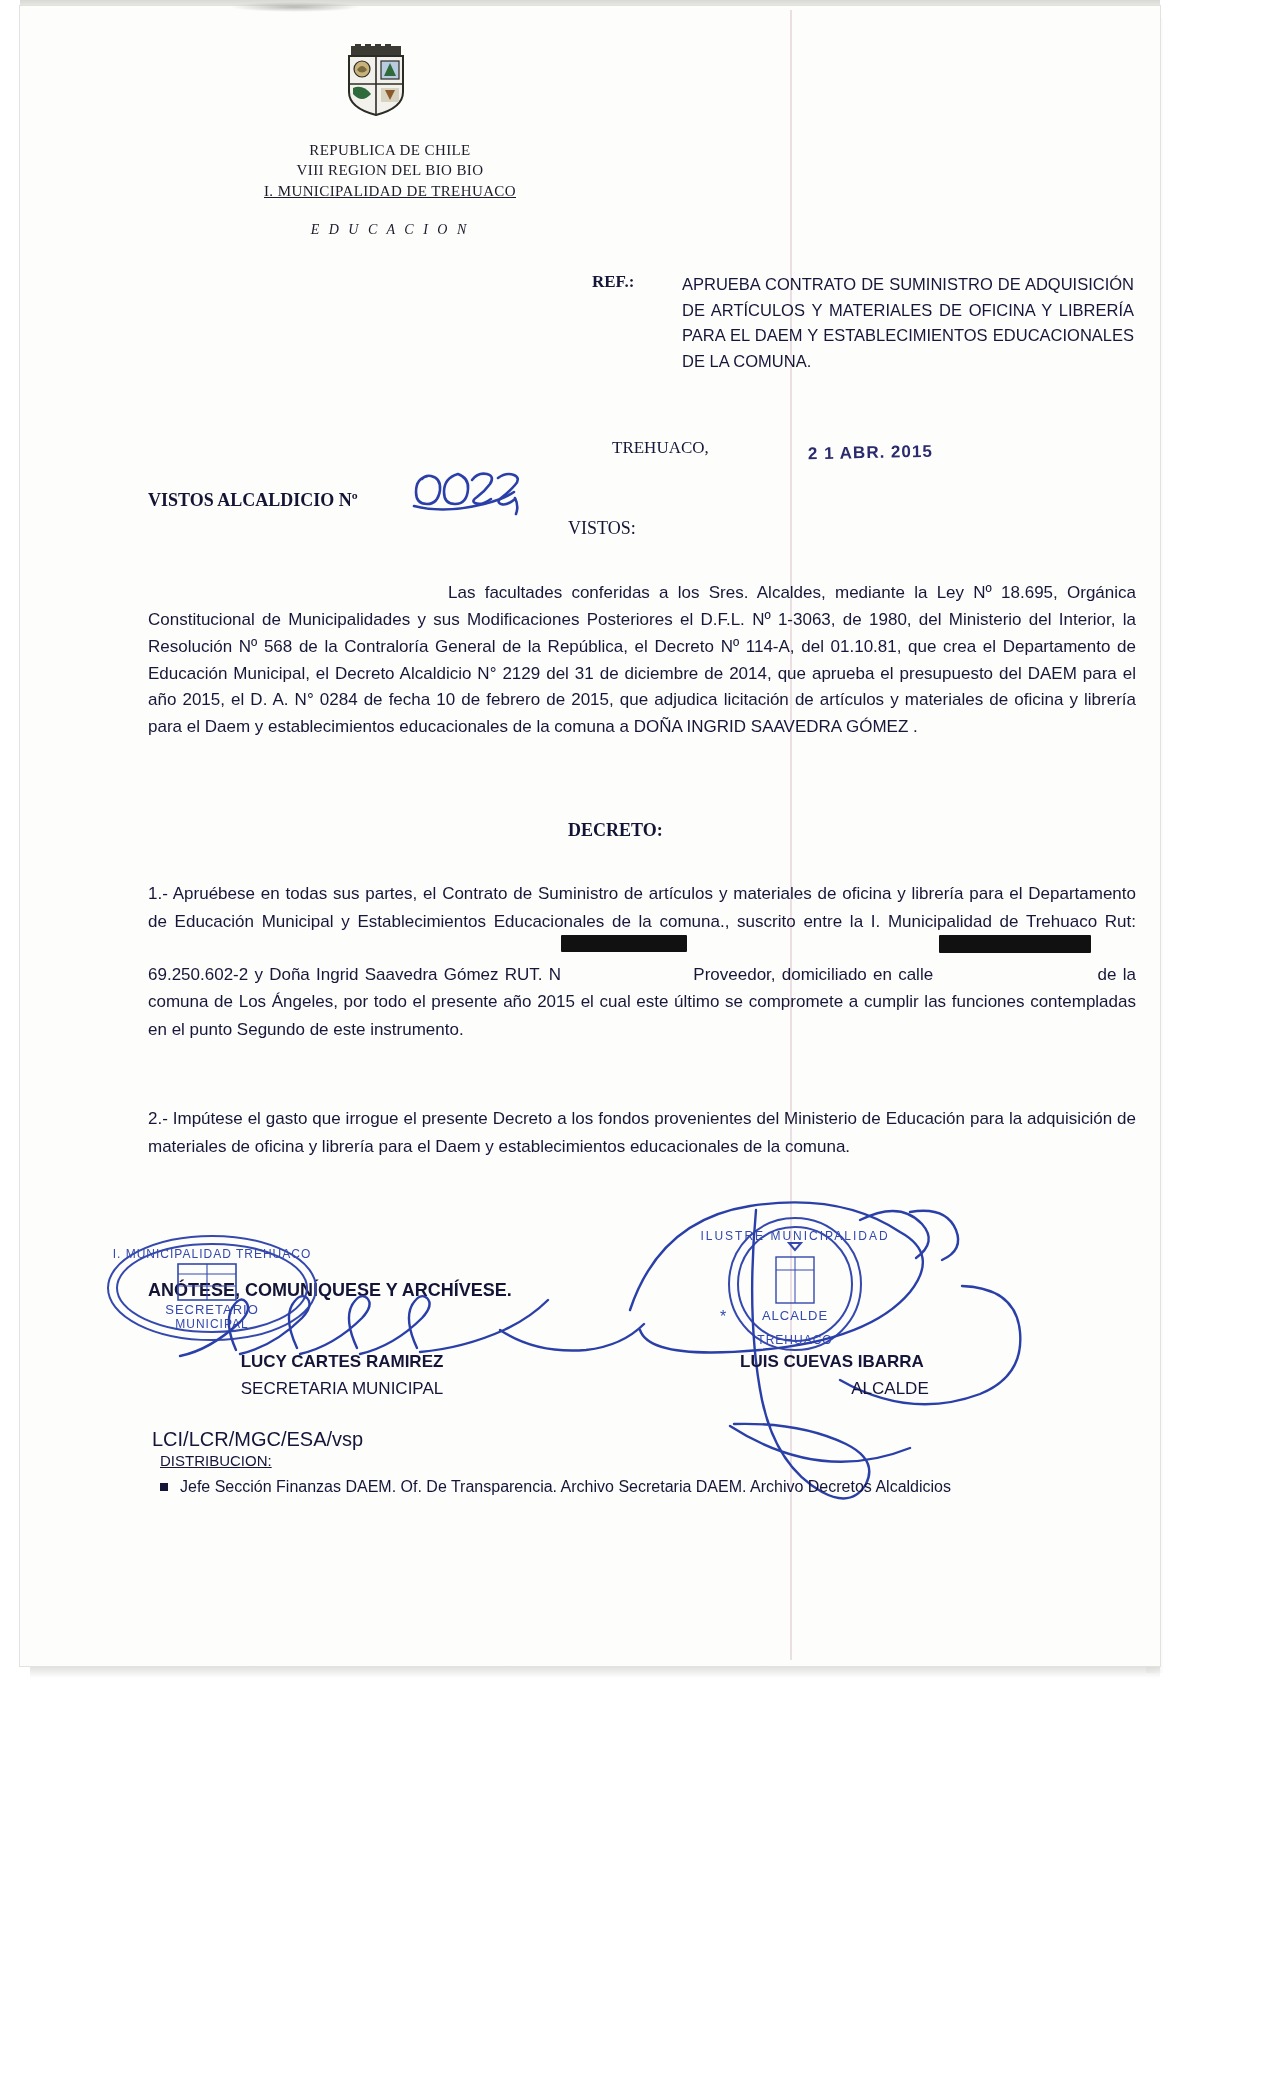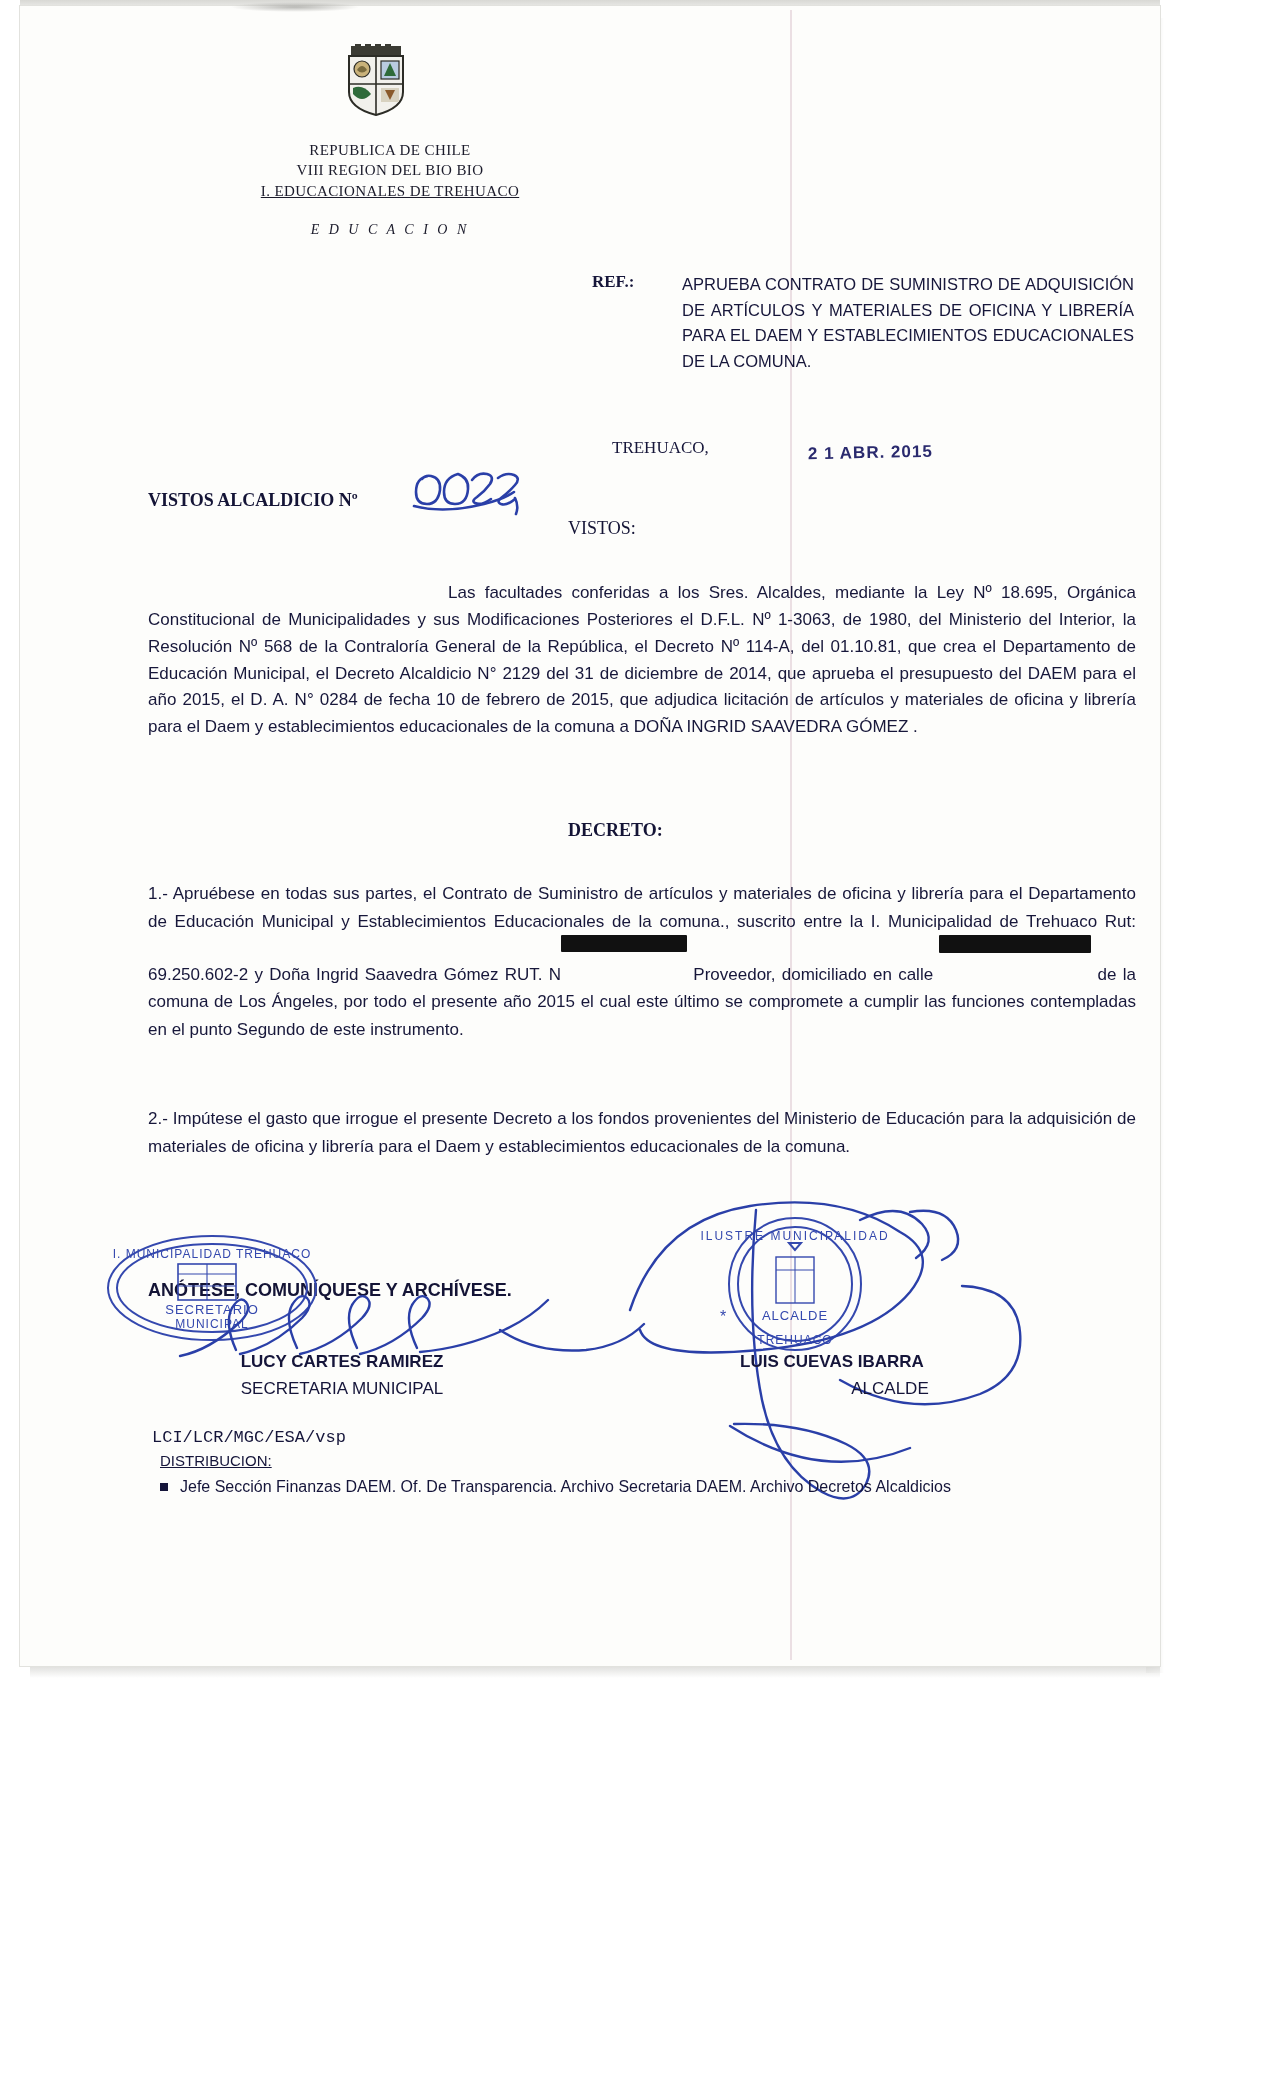--- a/index.html
+++ b/index.html
@@ -280,22 +280,22 @@
     text-align: center;
     font-family: "Liberation Sans", sans-serif;
     font-size: 17px;
     color: #15153a;
   }
 
   .initials {
     position: absolute;
     left: 152px;
     top: 1428px;
-    font-family: Liberation Mono, monospace;
-    font-size: 17px;
+    font-family: Liberation Sans, sans-serif;
+    font-size: 20px;
     color: #15153a;
   }
   .distrib {
     position: absolute;
     left: 160px;
     top: 1452px;
     font-family: "Liberation Sans", sans-serif;
     font-size: 15px;
     color: #15153a;
     text-decoration: underline;
@@ -363,21 +363,21 @@
     <path d="M45 19 l6 13 h-12 Z" fill="#2f6b3a"></path>
     <path d="M8 44 q10 -4 18 6 q-9 10 -18 0Z" fill="#2f6b3a"></path>
     <path d="M36 44 h18 v14 h-18Z" fill="#d8d2c0"></path>
     <path d="M40 46 l5 10 l5 -10Z" fill="#8a5a2b"></path>
   </svg>
 </div>
 
 <div class="header-block">
   <div class="l1">REPUBLICA DE CHILE</div>
   <div class="l2">VIII REGION DEL BIO BIO</div>
-  <div class="l3">I. EDUCACIONALES DE  TREHUACO</div>
+  <div class="l3">I. MUNICIPALIDAD DE  TREHUACO</div>
   <div class="l4">E D U C A C I O N</div>
 </div>
 
 <div class="ref-label">REF.:</div>
 <div class="ref-text">APRUEBA CONTRATO DE SUMINISTRO DE ADQUISICIÓN DE ARTÍCULOS Y MATERIALES DE OFICINA Y LIBRERÍA PARA EL DAEM Y ESTABLECIMIENTOS EDUCACIONALES DE LA COMUNA.</div>
 
 <div class="trehuaco-label">TREHUACO,</div>
 <div class="fecha-stamp">2 1 ABR. 2015</div>
 
 <div class="decreto-label">VISTOS ALCALDICIO Nº</div>

